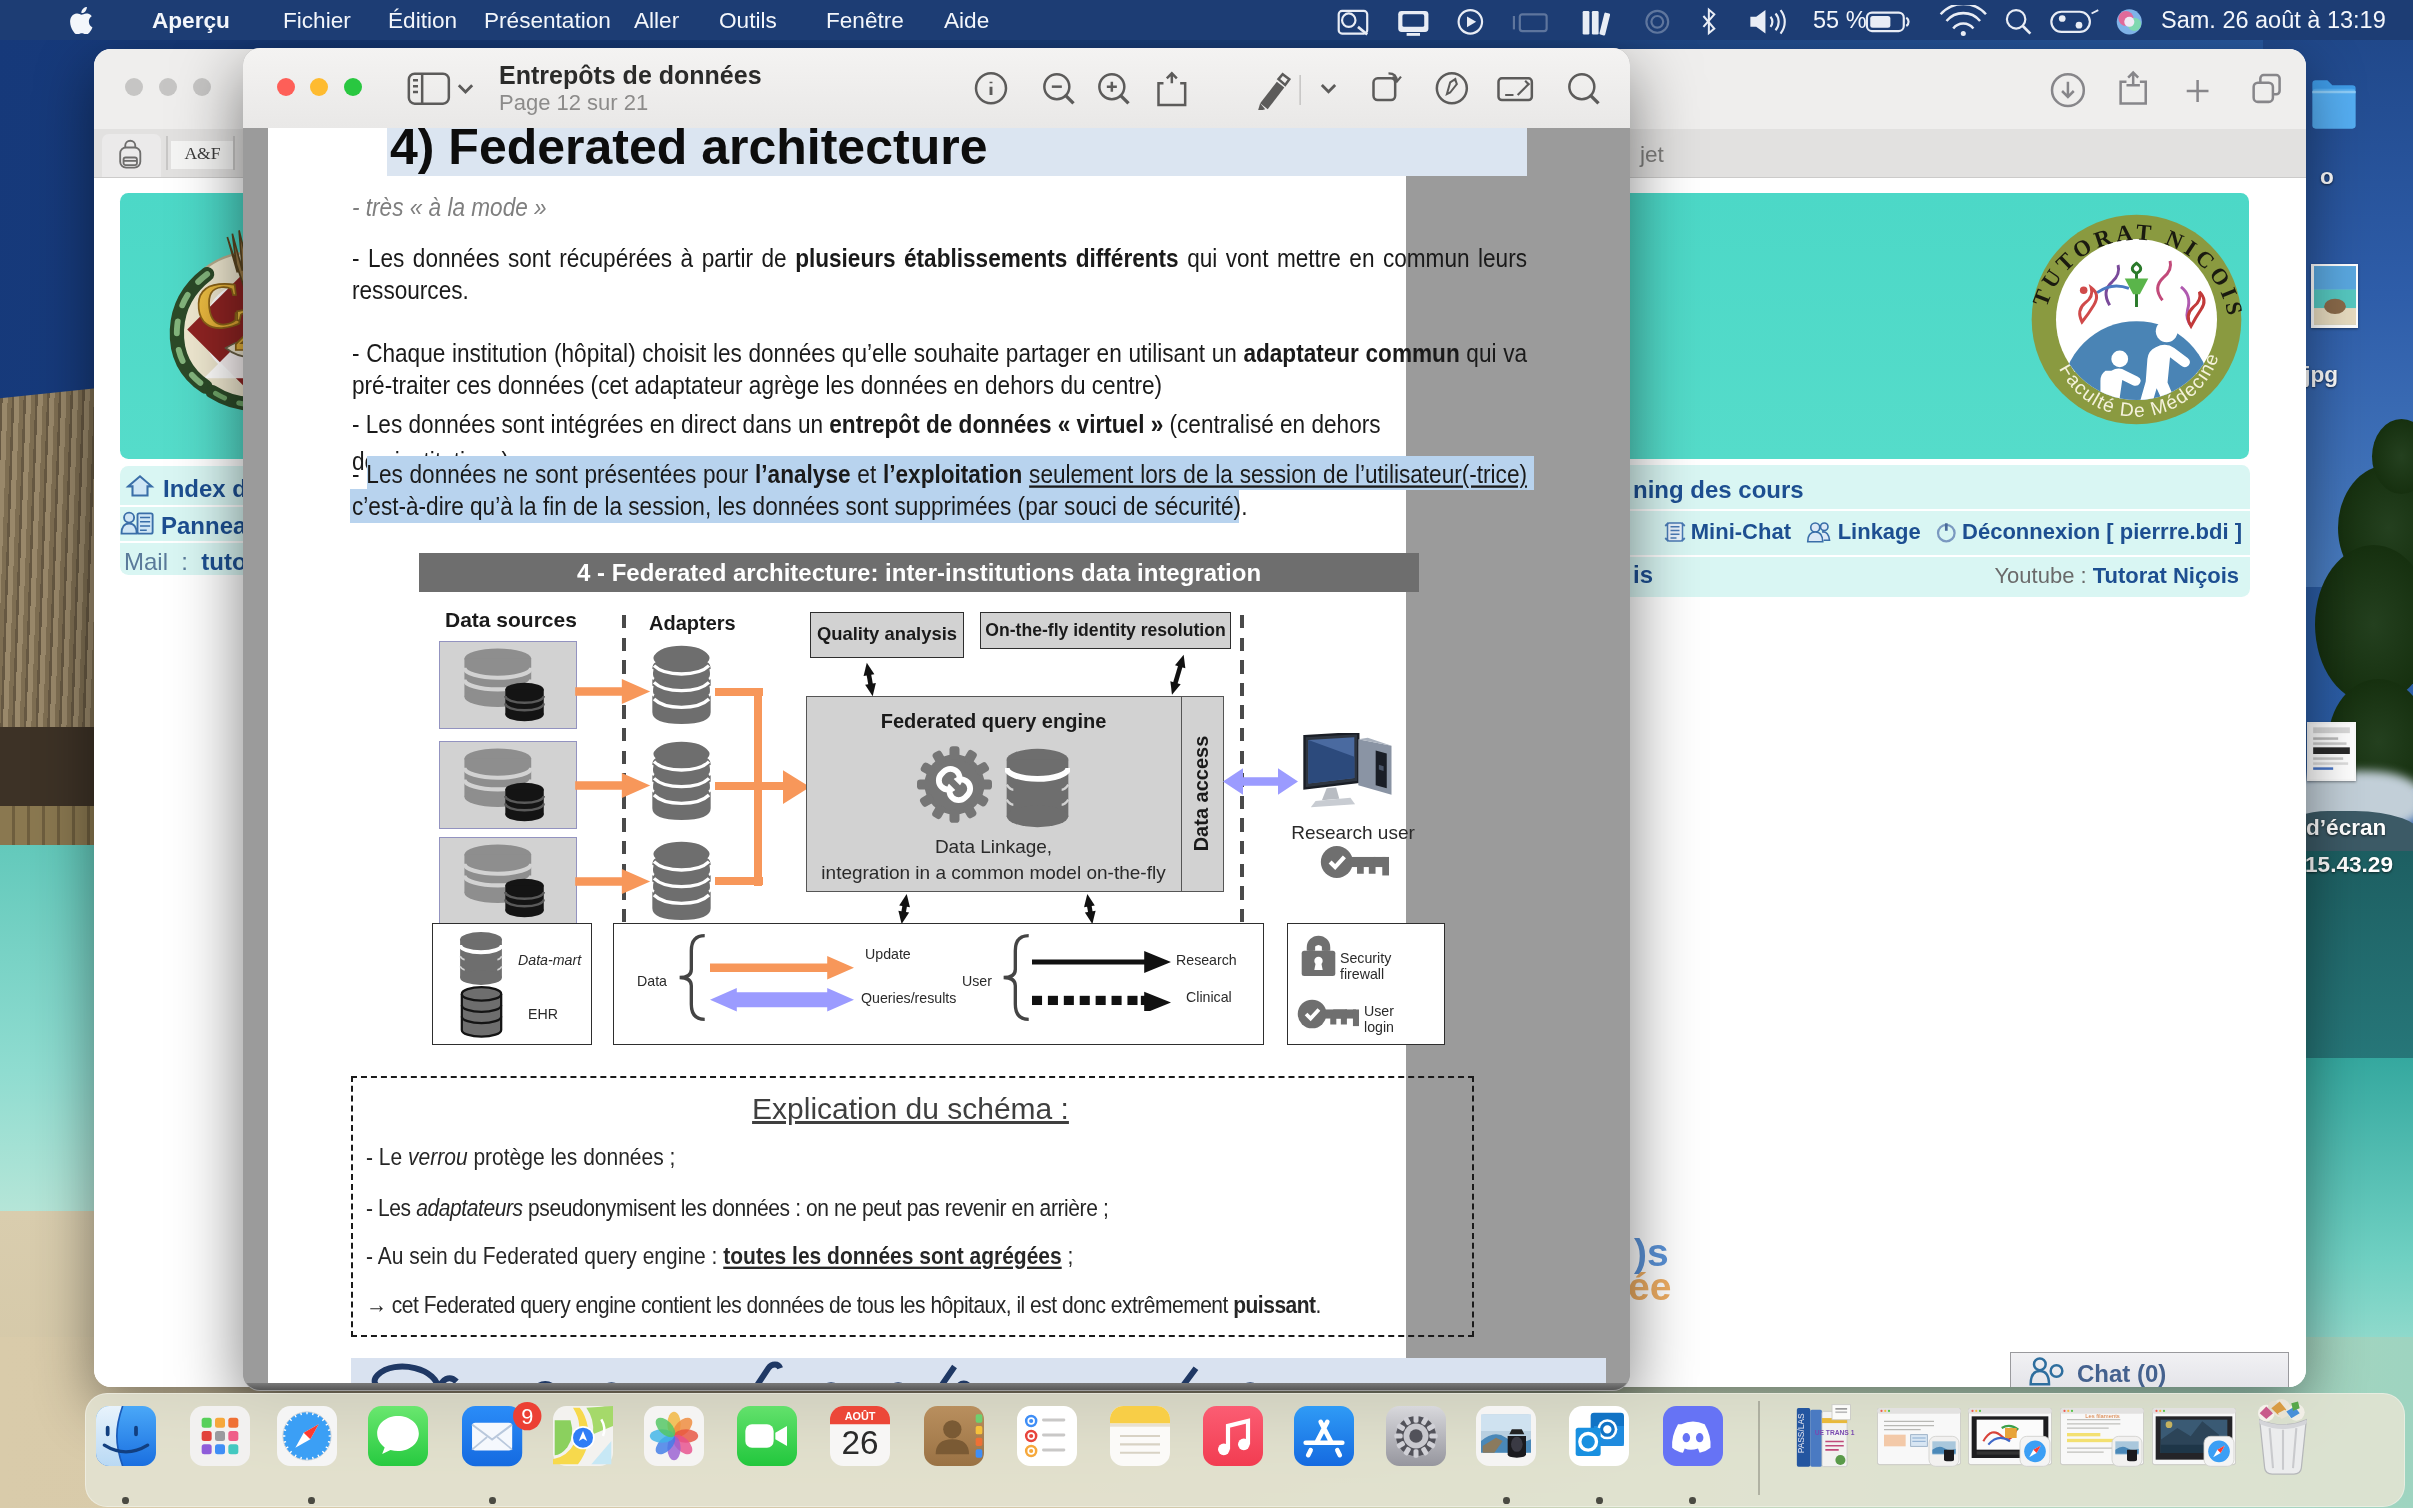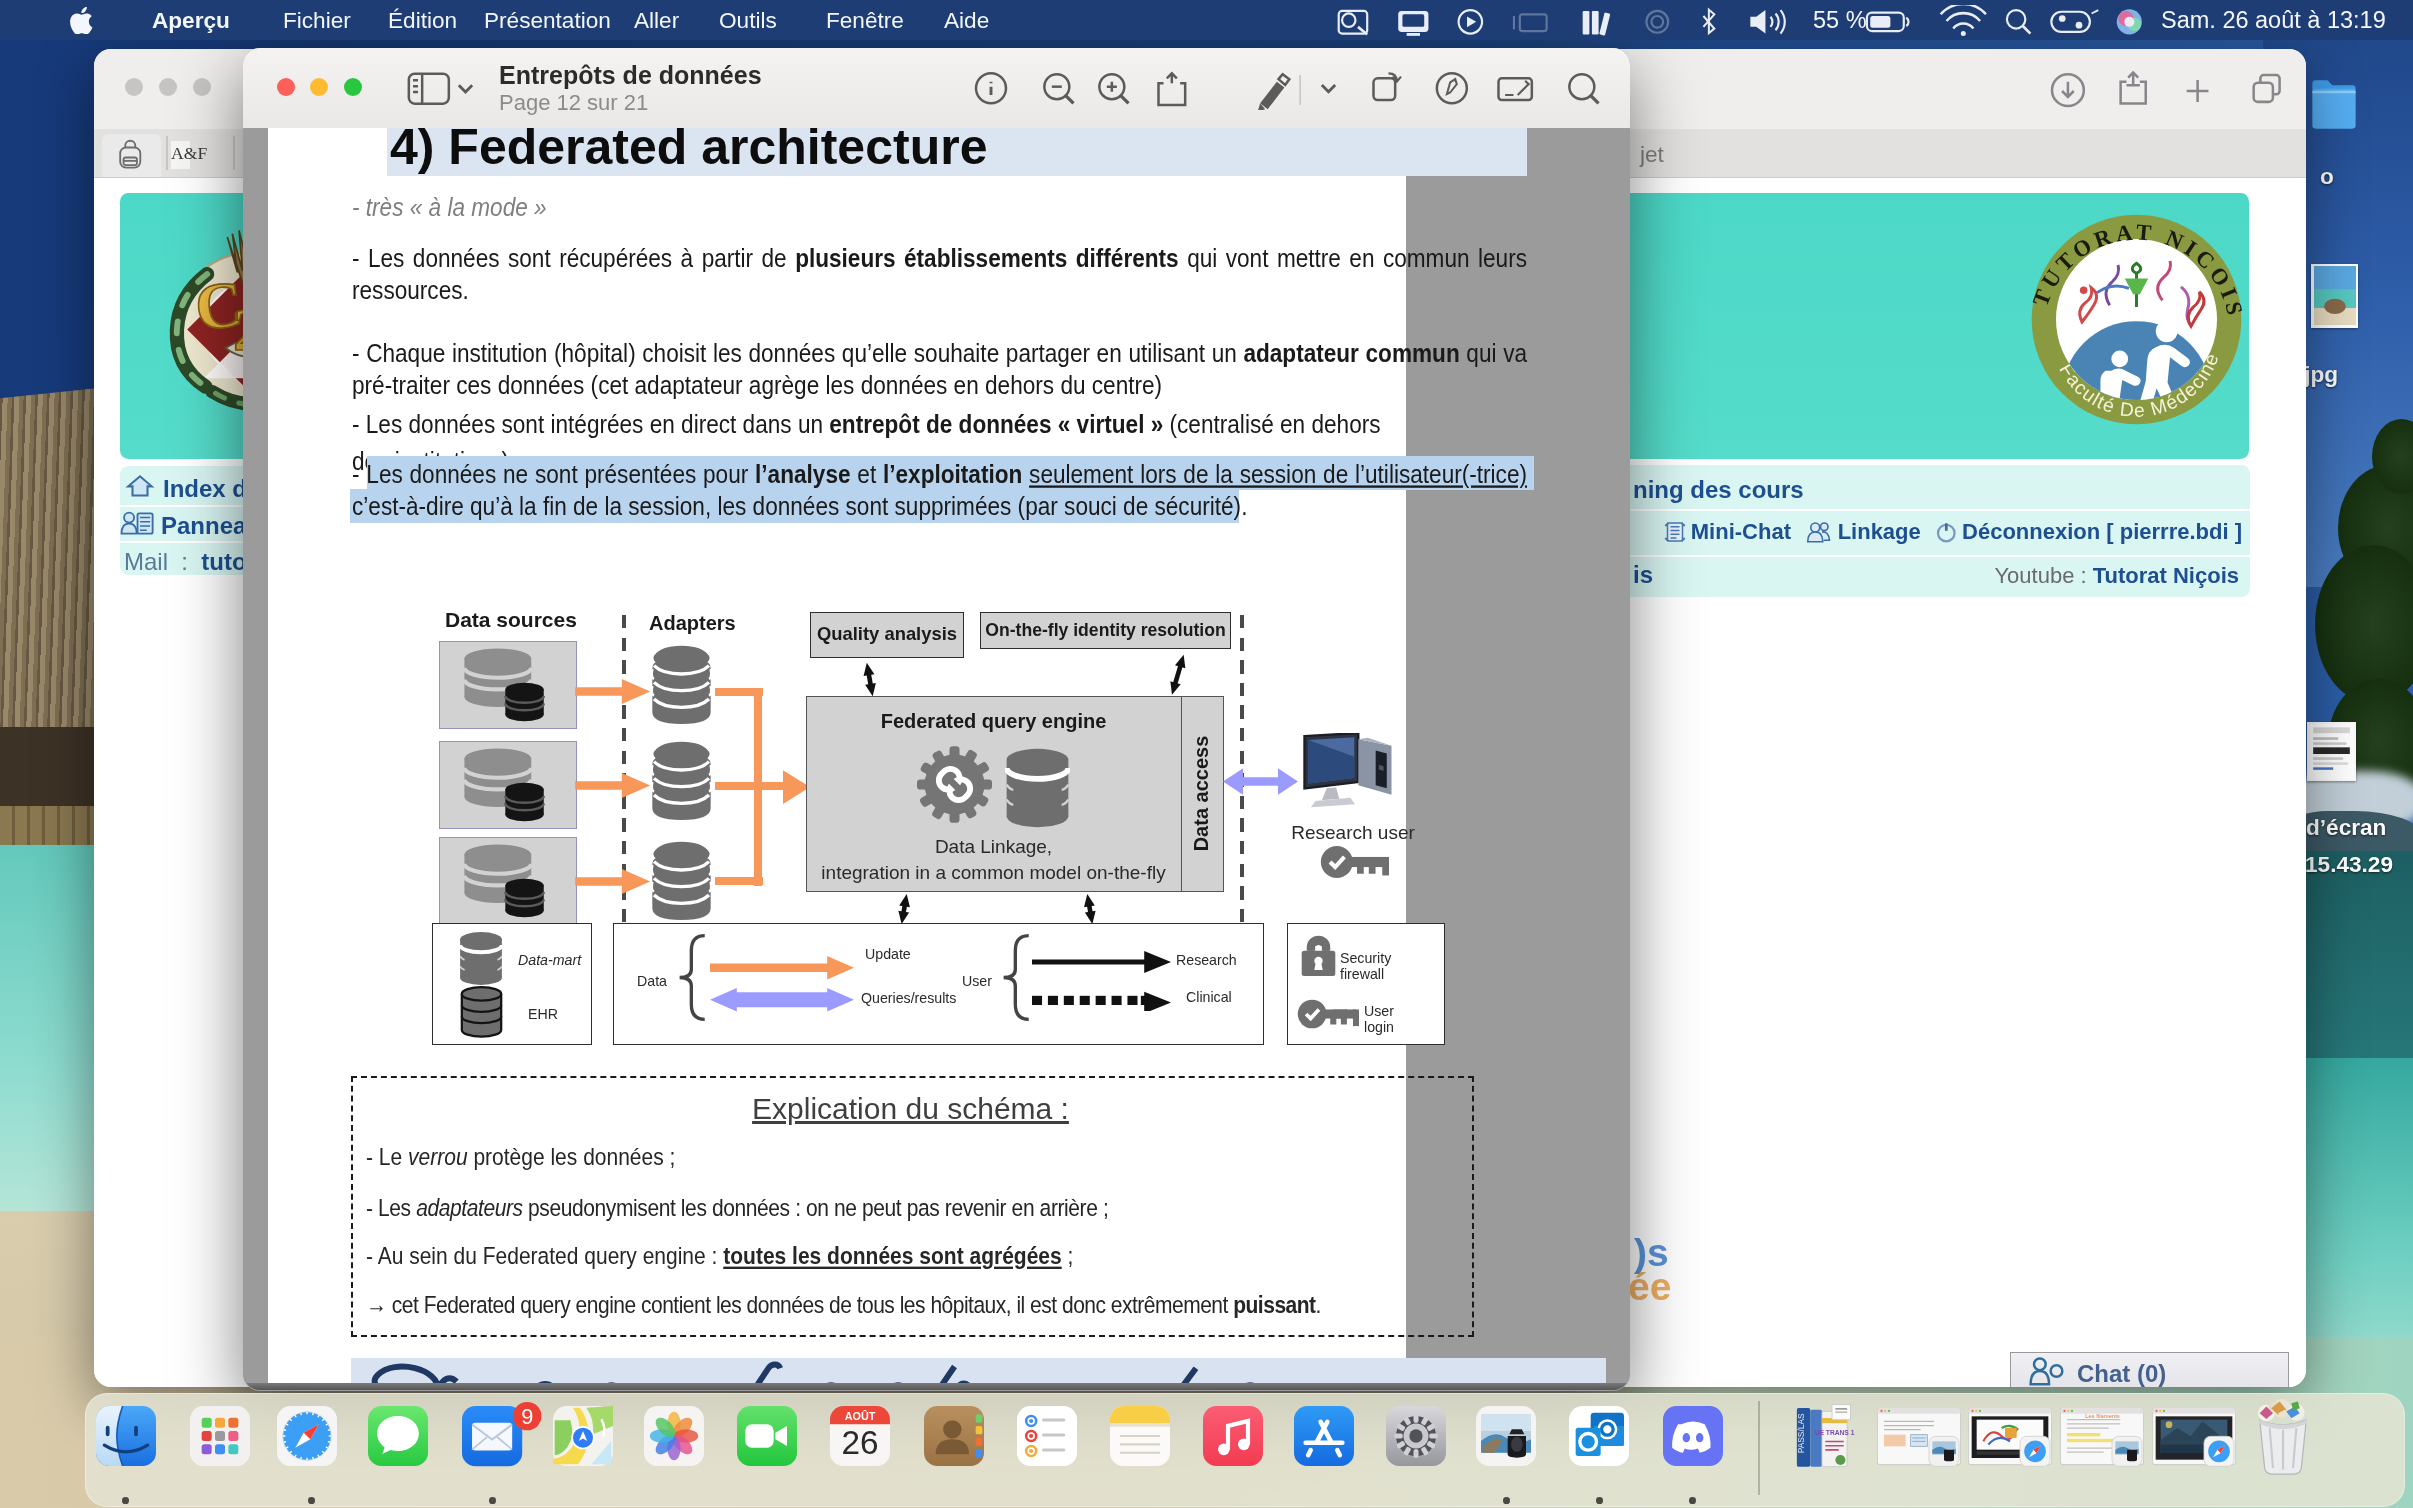--- a/index.html
+++ b/index.html
@@ -253,21 +253,21 @@
     <div class="abs" style="left:8.4px;top:5px;width:59px;height:43px;background:#ebeaea;border-radius:6.7px 6.7px 0 0;"></div>
     <svg class="abs" style="left:22px;top:10px" width="28.5" height="32" viewBox="0 0 34 38">
           <g stroke="#6e6d6c" stroke-width="2.2" fill="none">
             <rect x="5" y="10" width="24" height="24" rx="7"></rect>
             <path d="M11 10 v-2 a6 6 0 0 1 12 0 v2"></path>
             <rect x="9" y="22" width="16" height="9" rx="2.5"></rect>
             <path d="M9 26 h16"></path>
           </g>
         </svg>
     <div class="abs" style="left:72px;top:6.7px;width:1.7px;height:34px;background:#c8c7c6;"></div>
-    <div class="abs" style="left:77px;top:11.7px;width:19px;height:28.5px;background:#f5f5f4;color:#3c3c3c;font-size:17.6px;text-align:center;line-height:25px;font-family:'Liberation Serif',serif;">A&amp;F</div>
+    <div class="abs" style="left:77px;top:11.7px;width:63px;height:28.5px;background:#f5f5f4;color:#3c3c3c;font-size:17.6px;text-align:center;line-height:25px;font-family:'Liberation Serif',serif;">A&amp;F</div>
     <div class="abs" style="left:139px;top:6.7px;width:1.7px;height:34px;background:#c8c7c6;"></div>
     <div class="abs" style="left:153px;top:11.7px;width:28.5px;height:28.5px;background:#3b3b3b;border-radius:5px;"></div>
     <div class="abs" style="left:158px;top:17px;color:#f0f0f0;font-size:20px;font-weight:bold;font-family:'Liberation Serif',serif;">P</div>
     <span class="abs" style="left:1546px;top:13.4px;color:#7e7d7c;font-size:22.6px;">jet</span>
   </div>
   <div class="abs" id="sf-content">
 
     <div class="abs" style="left:26px;top:15px;width:2129px;height:266px;background:linear-gradient(180deg,#4cd8c7,#55dcca);border-radius:8.4px;"></div>
 
     <svg class="abs" style="left:51px;top:44px" width="210" height="210" viewBox="0 0 250 250">
@@ -484,20 +484,21 @@
     <div class="abs pdf just" style="left:84px;top:115px;width:1175px;">- Les données sont récupérées à partir de <b>plusieurs établissements différents</b> qui vont mettre en commun leurs</div>
     <div class="abs pdf" style="left:84px;top:147px;">ressources.</div>
     <div class="abs pdf just" style="left:84px;top:210px;width:1175px;">- Chaque institution (hôpital) choisit les données qu’elle souhaite partager en utilisant un <b>adaptateur commun</b> qui va</div>
     <div class="abs pdf" style="left:84px;top:242px;">pré-traiter ces données (cet adaptateur agrège les données en dehors du centre)</div>
     <div class="abs pdf" style="left:84px;top:283px;">- Les données sont intégrées en direct dans un <b>entrepôt de données «&nbsp;virtuel&nbsp;»</b> (centralisé en dehors des institutions)</div>
     <div class="abs" style="left:99px;top:328px;width:1167px;height:34px;background:#b8d3ee;"></div>
     <div class="abs" style="left:82px;top:361px;width:889px;height:34px;background:#b8d3ee;"></div>
     <div class="abs pdf just" style="left:84px;top:331px;width:1175px;">- Les données ne sont présentées pour <b>l’analyse</b> et <b>l’exploitation</b> <u>seulement lors de la session de l’utilisateur(-trice)</u></div>
     <div class="abs pdf" style="left:84px;top:363px;">c’est-à-dire qu’à la fin de la session, les données sont supprimées (par souci de sécurité).</div>
 
+    <div class="abs" style="left:151px;top:425px;width:1000px;height:39px;background:#6e6e6e;color:#fff;font-weight:bold;font-size:24px;text-align:center;line-height:39px;">4 - Federated architecture: inter-institutions data integration</div>
     <div class="abs" style="left:177px;top:480px;font-size:21px;font-weight:bold;color:#1a1a1a;">Data sources</div>
     <div class="abs" style="left:381px;top:484px;font-size:20px;font-weight:bold;color:#1a1a1a;">Adapters</div>
 
     <div class="abs srcbox" style="left:171px;top:513px;"></div>
     <div class="abs srcbox" style="left:171px;top:613px;"></div>
     <div class="abs srcbox" style="left:171px;top:709px;"></div>
     <svg class="abs" style="left:171px;top:513px" width="136" height="86" viewBox="0 0 162 103">
             <use href="#dbsrc"></use>
           </svg>
     <svg class="abs" style="left:171px;top:613px" width="136" height="86" viewBox="0 0 162 103">

